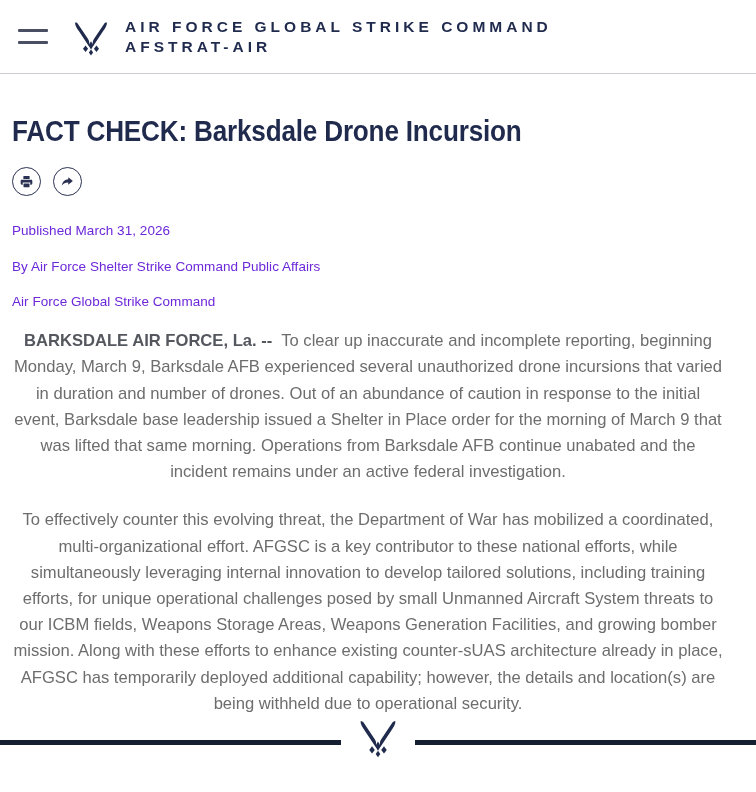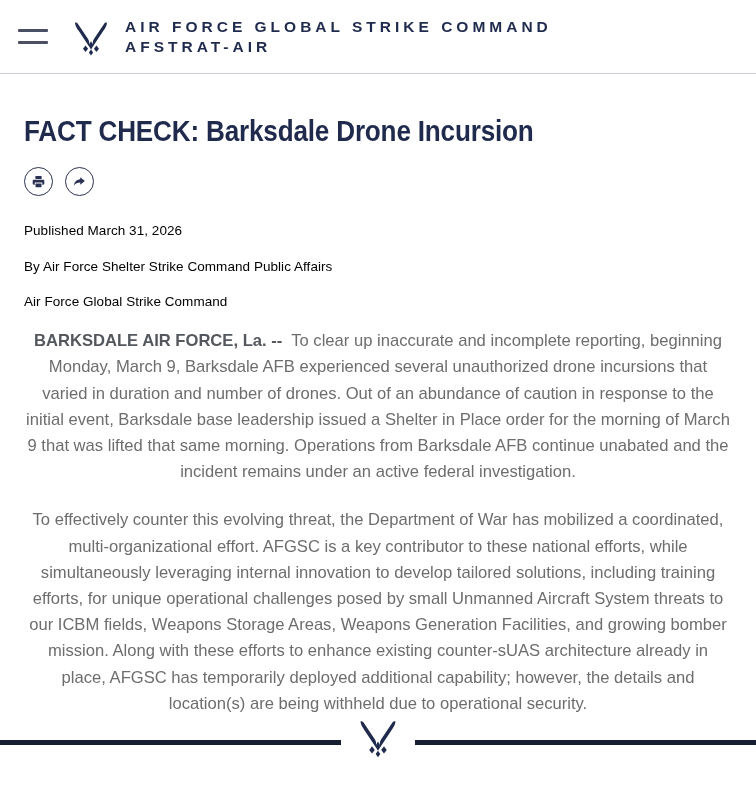--- a/index.html
+++ b/index.html
@@ -66,21 +66,21 @@
     font-size: 15.5px;
     font-weight: 700;
     letter-spacing: 4.0px;
     color: #1f2a4d;
     line-height: 1;
     white-space: nowrap;
   }
 
   
   .article {
-    padding: 0 24px;
+    padding: 0 12px;
   }
   .article-title {
     font-family: "Liberation Sans Narrow", "Liberation Sans", sans-serif;
     font-size: 29px;
     font-weight: 700;
     color: #1f2a4d;
     letter-spacing: -0.2px;
     line-height: 1.12;
     margin: 41px 0 0 0;
     transform: scaleX(0.90);
@@ -106,21 +106,21 @@
     cursor: pointer;
     padding: 0;
   }
   .icon-btn svg { display: block; }
 
   .meta {
     margin-top: 26px;
   }
   .meta-line {
     font-size: 13.5px;
-    color: #000000;
+    color: #6d28d9;
     line-height: 1.35;
     margin-bottom: 17px;
     letter-spacing: 0.05px;
   }
 
   .body-copy { margin-top: 14px; }
   .para {
     font-family: "Liberation Sans Narrow", "Liberation Sans", sans-serif;
     font-size: 16.6px;
     line-height: 26.2px;

